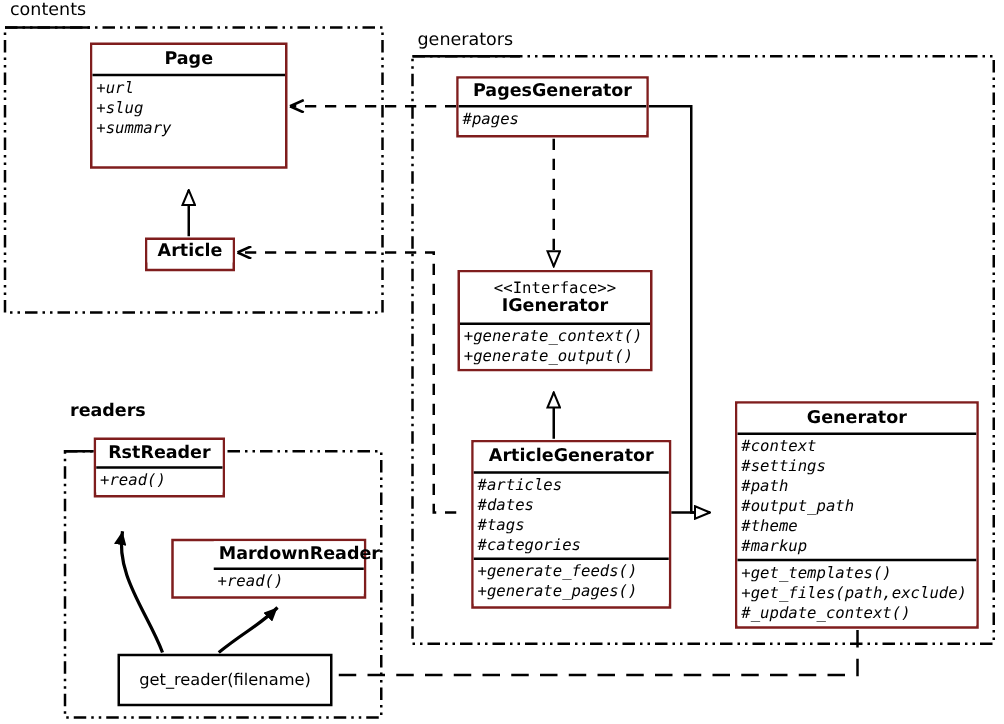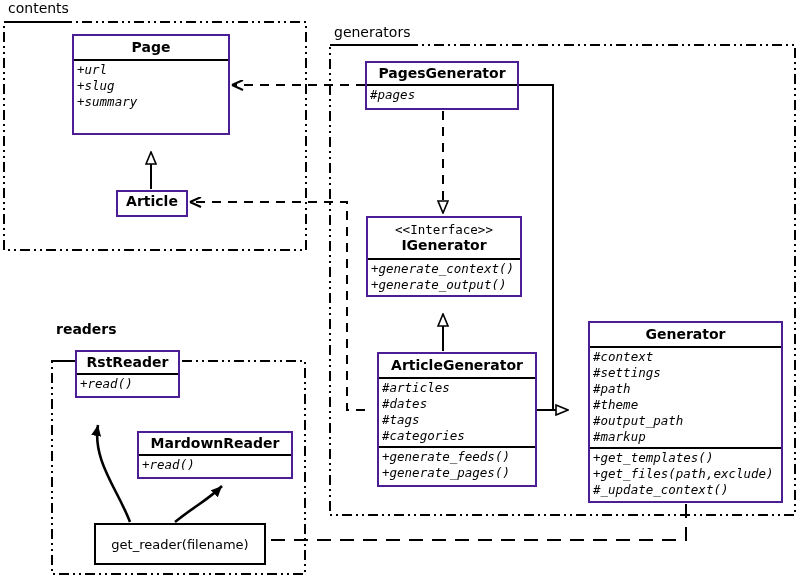--- a/index.html
+++ b/index.html
@@ -3,21 +3,21 @@
 <meta charset="utf-8">
 <style>
   html,body{margin:0;padding:0;background:#ffffff;}
   #stage{position:relative;width:803px;height:579px;background:#ffffff;
          font-family:"DejaVu Sans",sans-serif;overflow:hidden;}
   svg#wires{position:absolute;left:0;top:0;width:803px;height:579px;pointer-events:none;}
   .pkg-label{position:absolute;font-family:"DejaVu Sans",sans-serif;font-size:14px;
              color:#000;white-space:nowrap;background:#fff;padding:0 2px;}
 
   
-  .cls{position:absolute;box-sizing:border-box;border:2px solid #4c1d95;background:#fff;}
+  .cls{position:absolute;box-sizing:border-box;border:2px solid #7f1d1d;background:#fff;}
   .cls .hdr{box-sizing:border-box;text-align:center;font-weight:bold;font-size:14px;
             color:#000;padding:3px 4px 4px 4px;line-height:16px;background:#fff;}
   .cls .stereo{display:block;font-weight:normal;font-size:12.5px;
                font-family:"DejaVu Sans Mono",monospace;line-height:15px;}
   .cls .sec{box-sizing:border-box;border-top:2px solid #000;padding:1px 3px 2px 3px;background:#fff;font-style:italic;}
   .cls .sec .row{font-family:"DejaVu Sans Mono",monospace;font-size:12.5px;
                  line-height:16px;color:#000;white-space:nowrap;}
   .plainbox{position:absolute;box-sizing:border-box;border:2px solid #000;background:#fff;
             display:flex;align-items:center;justify-content:center;
             font-family:"DejaVu Sans",sans-serif;font-size:13px;color:#000;}
@@ -117,39 +117,39 @@
       <div class="row">+generate_pages()</div>
     </div>
   </div>
 
   <div class="cls" style="left:588px;top:321px;width:195px;height:182px;">
     <div class="hdr">Generator</div>
     <div class="sec">
       <div class="row">#context</div>
       <div class="row">#settings</div>
       <div class="row">#path</div>
+      <div class="row">#output_path</div>
       <div class="row">#theme</div>
-      <div class="row">#output_path</div>
       <div class="row">#markup</div>
     </div>
     <div class="sec">
       <div class="row">+get_templates()</div>
       <div class="row">+get_files(path,exclude)</div>
       <div class="row">#_update_context()</div>
     </div>
   </div>
 
   <div class="cls" style="left:75px;top:350px;width:105px;height:48px;">
     <div class="hdr" style="padding:2px 4px 3px 4px;">RstReader</div>
     <div class="sec">
       <div class="row">+read()</div>
     </div>
   </div>
 
-  <div class="cls" style="left:137px;top:431px;width:156px;height:48px;">
+  <div class="cls" style="left:137px;top:431px;width:156px;height:48px;padding-left:32px;">
     <div class="hdr" style="padding:2px 4px 3px 4px;">MardownReader</div>
     <div class="sec">
       <div class="row">+read()</div>
     </div>
   </div>
 
   <div class="plainbox" style="left:94px;top:523px;width:172px;height:42px;">
     <span>get_reader(filename)</span>
   </div>
 

